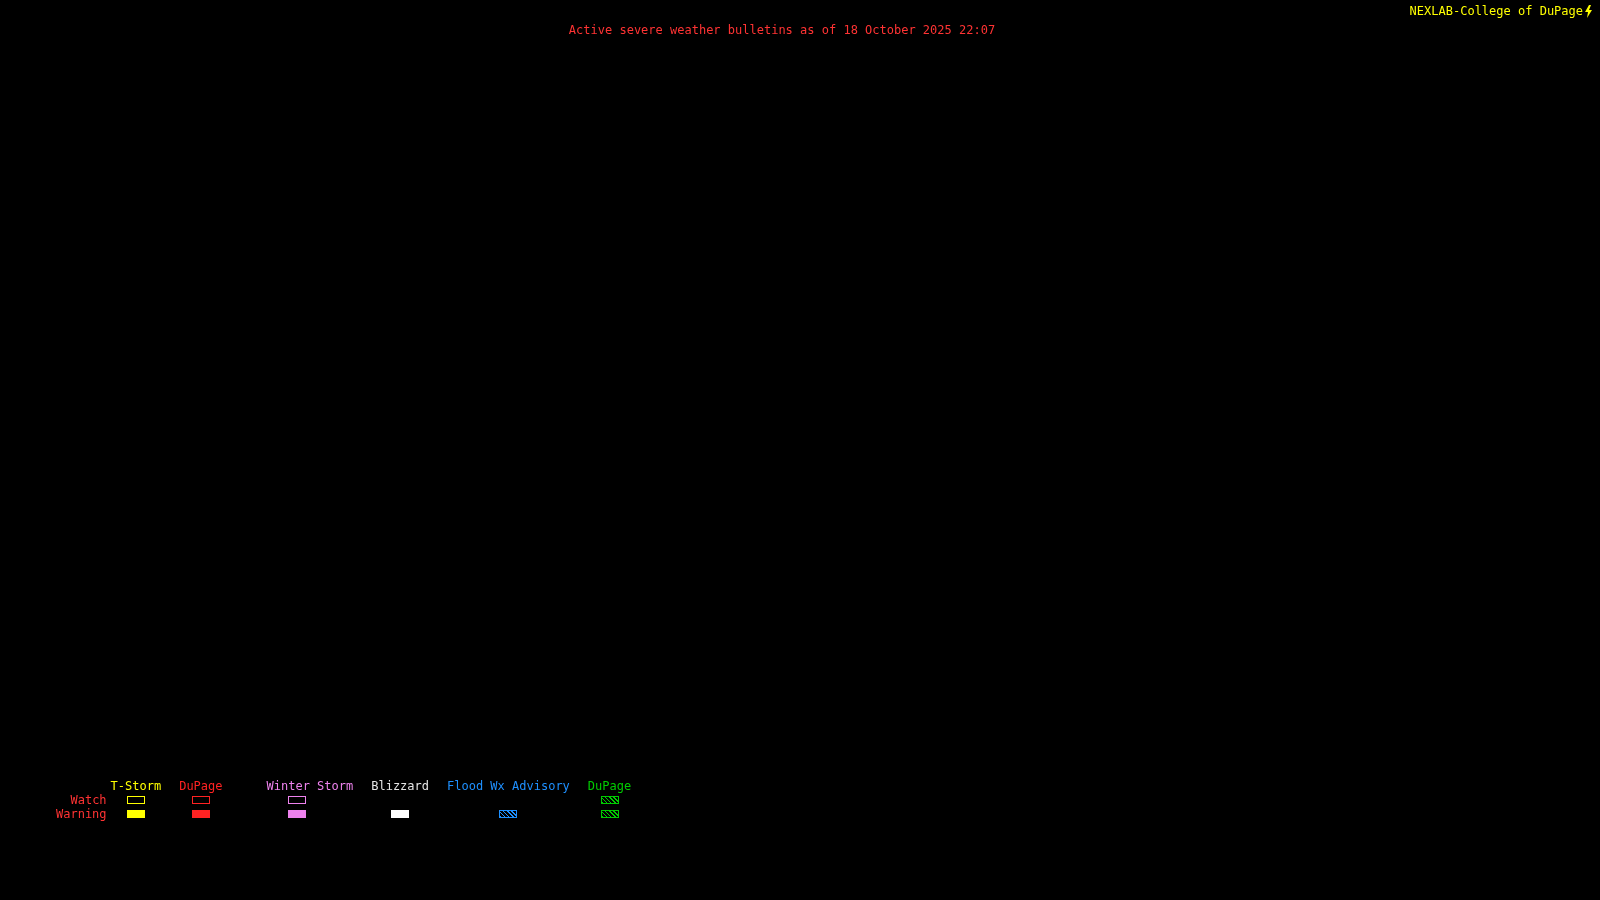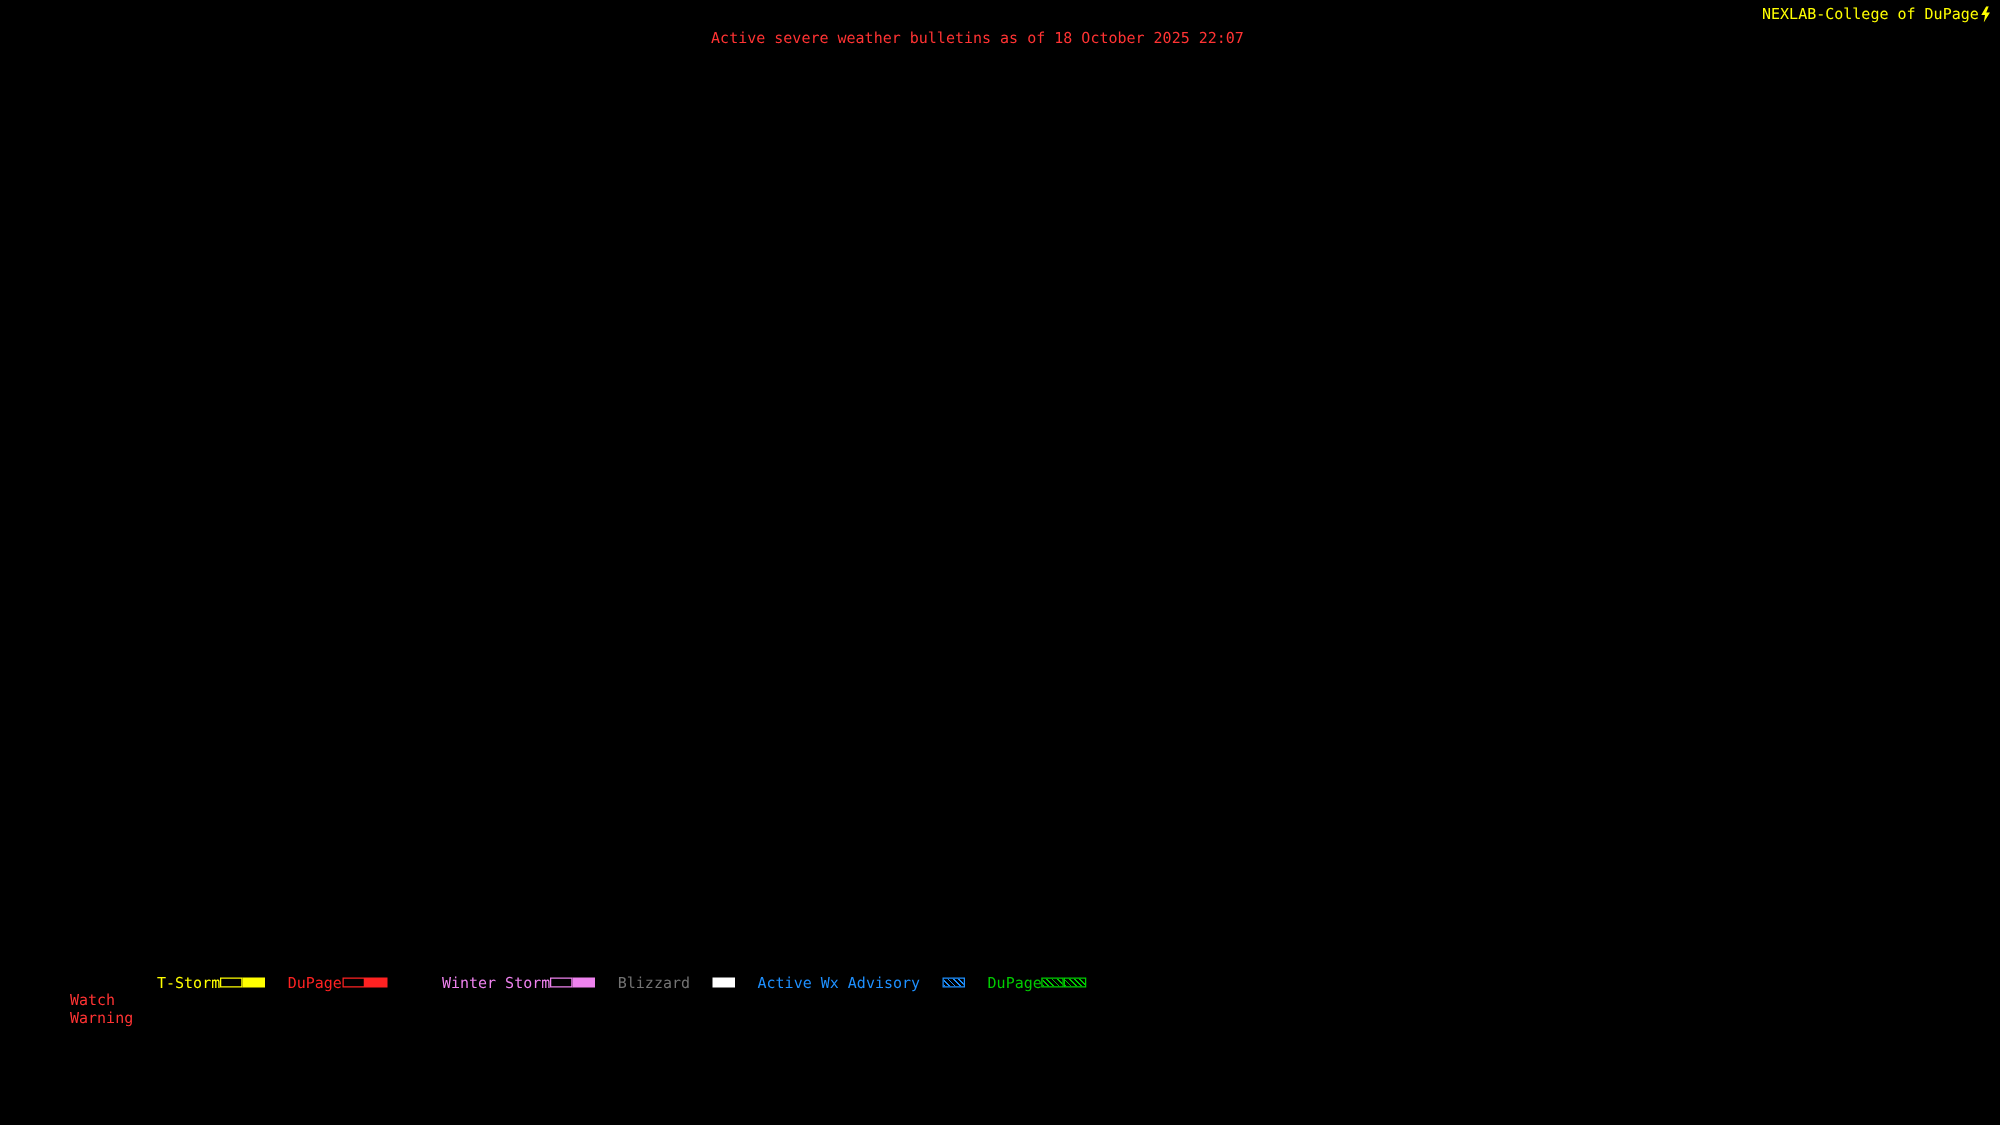--- a/index.html
+++ b/index.html
@@ -40,33 +40,34 @@
   .legend {
     position: absolute;
     left: 56px;
     top: 779px;
     display: flex;
     align-items: flex-start;
   }
   .legend .row-labels {
     display: flex;
     flex-direction: column;
-    margin-right: 19px;
+    margin-right: 4px;
+    align-items: flex-end;
   }
   .legend .row-labels > div {
     height: 14px;
     line-height: 14px;
   }
   .legend-columns {
     display: flex;
     gap: 18px;
   }
   .legend-col {
     display: flex;
-    flex-direction: row;
+    flex-direction: column;
     align-items: center;
   }
   .legend-col .col-label {
     height: 14px;
     line-height: 14px;
     white-space: nowrap;
   }
   .swatch-cell {
     height: 14px;
     display: flex;
@@ -125,30 +126,30 @@
       <div class="legend-col">
         <div class="col-label" style="color: rgb(238, 130, 238); padding-left: 26px;">Winter Storm</div>
         <div class="swatch-cell">
           <span class="swatch" style="border: 1px solid rgb(238, 130, 238);"></span>
         </div>
         <div class="swatch-cell">
           <span class="swatch" style="background: rgb(238, 130, 238);"></span>
         </div>
       </div>
       <div class="legend-col">
-        <div class="col-label" style="color: #737373;">Blizzard</div>
+        <div class="col-label" style="color: #e5e5e5;">Blizzard</div>
         <div class="swatch-cell">
           <span class="swatch" style="visibility: hidden;"></span>
         </div>
         <div class="swatch-cell">
           <span class="swatch" style="background: rgb(255, 255, 255);"></span>
         </div>
       </div>
       <div class="legend-col">
-        <div class="col-label" style="color: rgb(30, 144, 255);">Active Wx Advisory</div>
+        <div class="col-label" style="color: rgb(30, 144, 255);">Flood Wx Advisory</div>
         <div class="swatch-cell">
           <span class="swatch" style="visibility: hidden;"></span>
         </div>
         <div class="swatch-cell">
           <span class="swatch" style="border: 1px solid rgb(30, 144, 255); background-image: repeating-linear-gradient(45deg, rgb(30, 144, 255) 0px, rgb(30, 144, 255) 1px, transparent 1px, transparent 3px);"></span>
         </div>
       </div>
       <div class="legend-col">
         <div class="col-label" style="color: rgb(0, 204, 0);">DuPage</div>
         <div class="swatch-cell">

